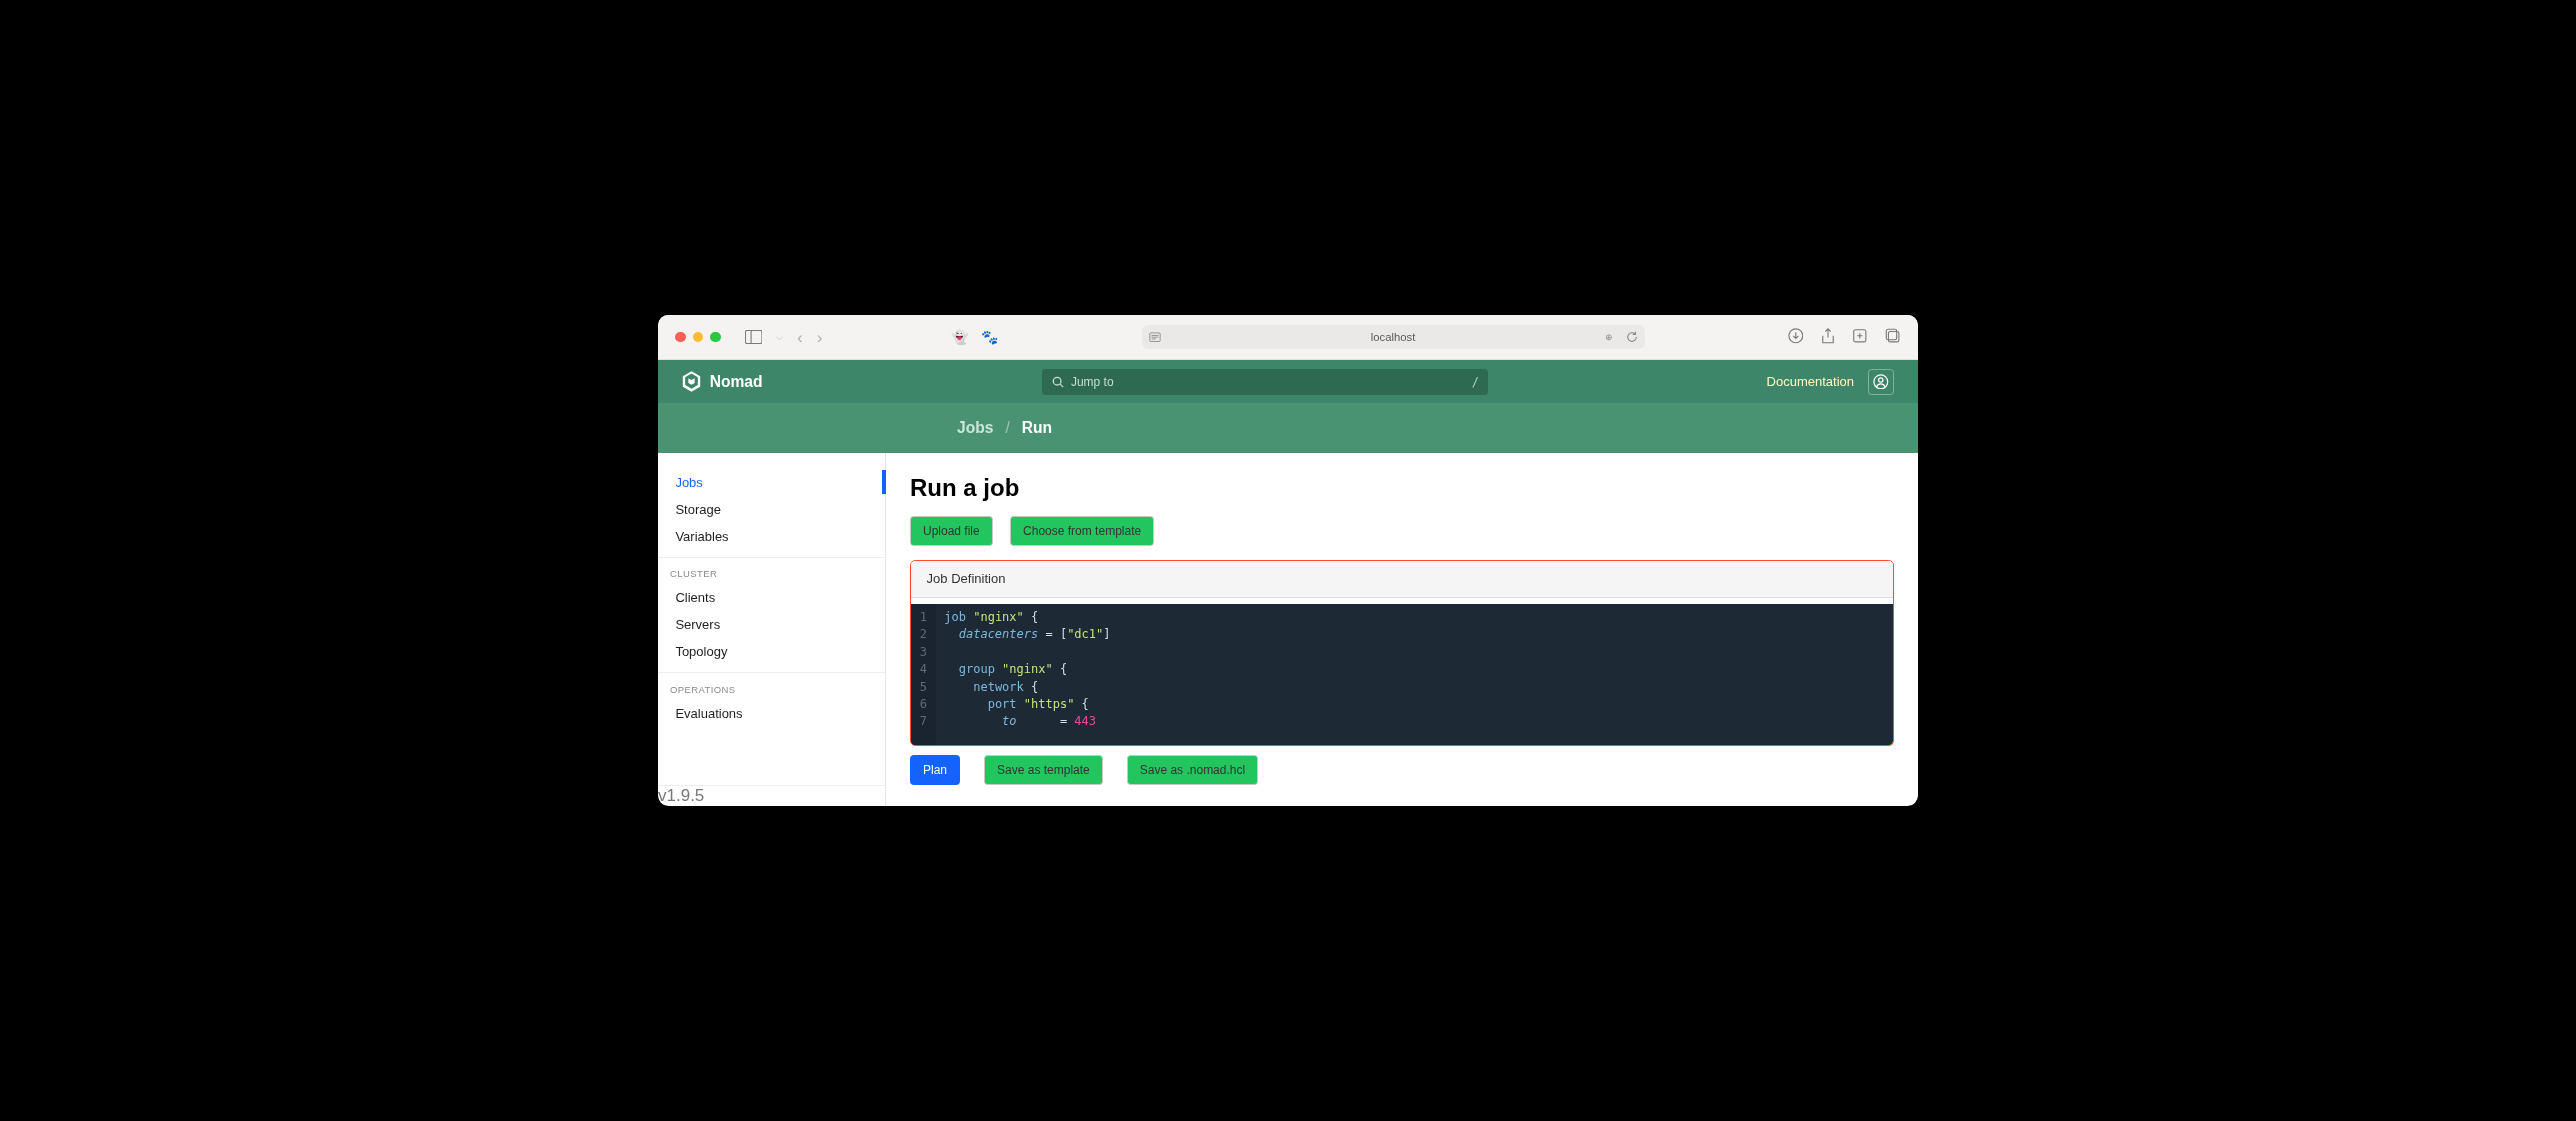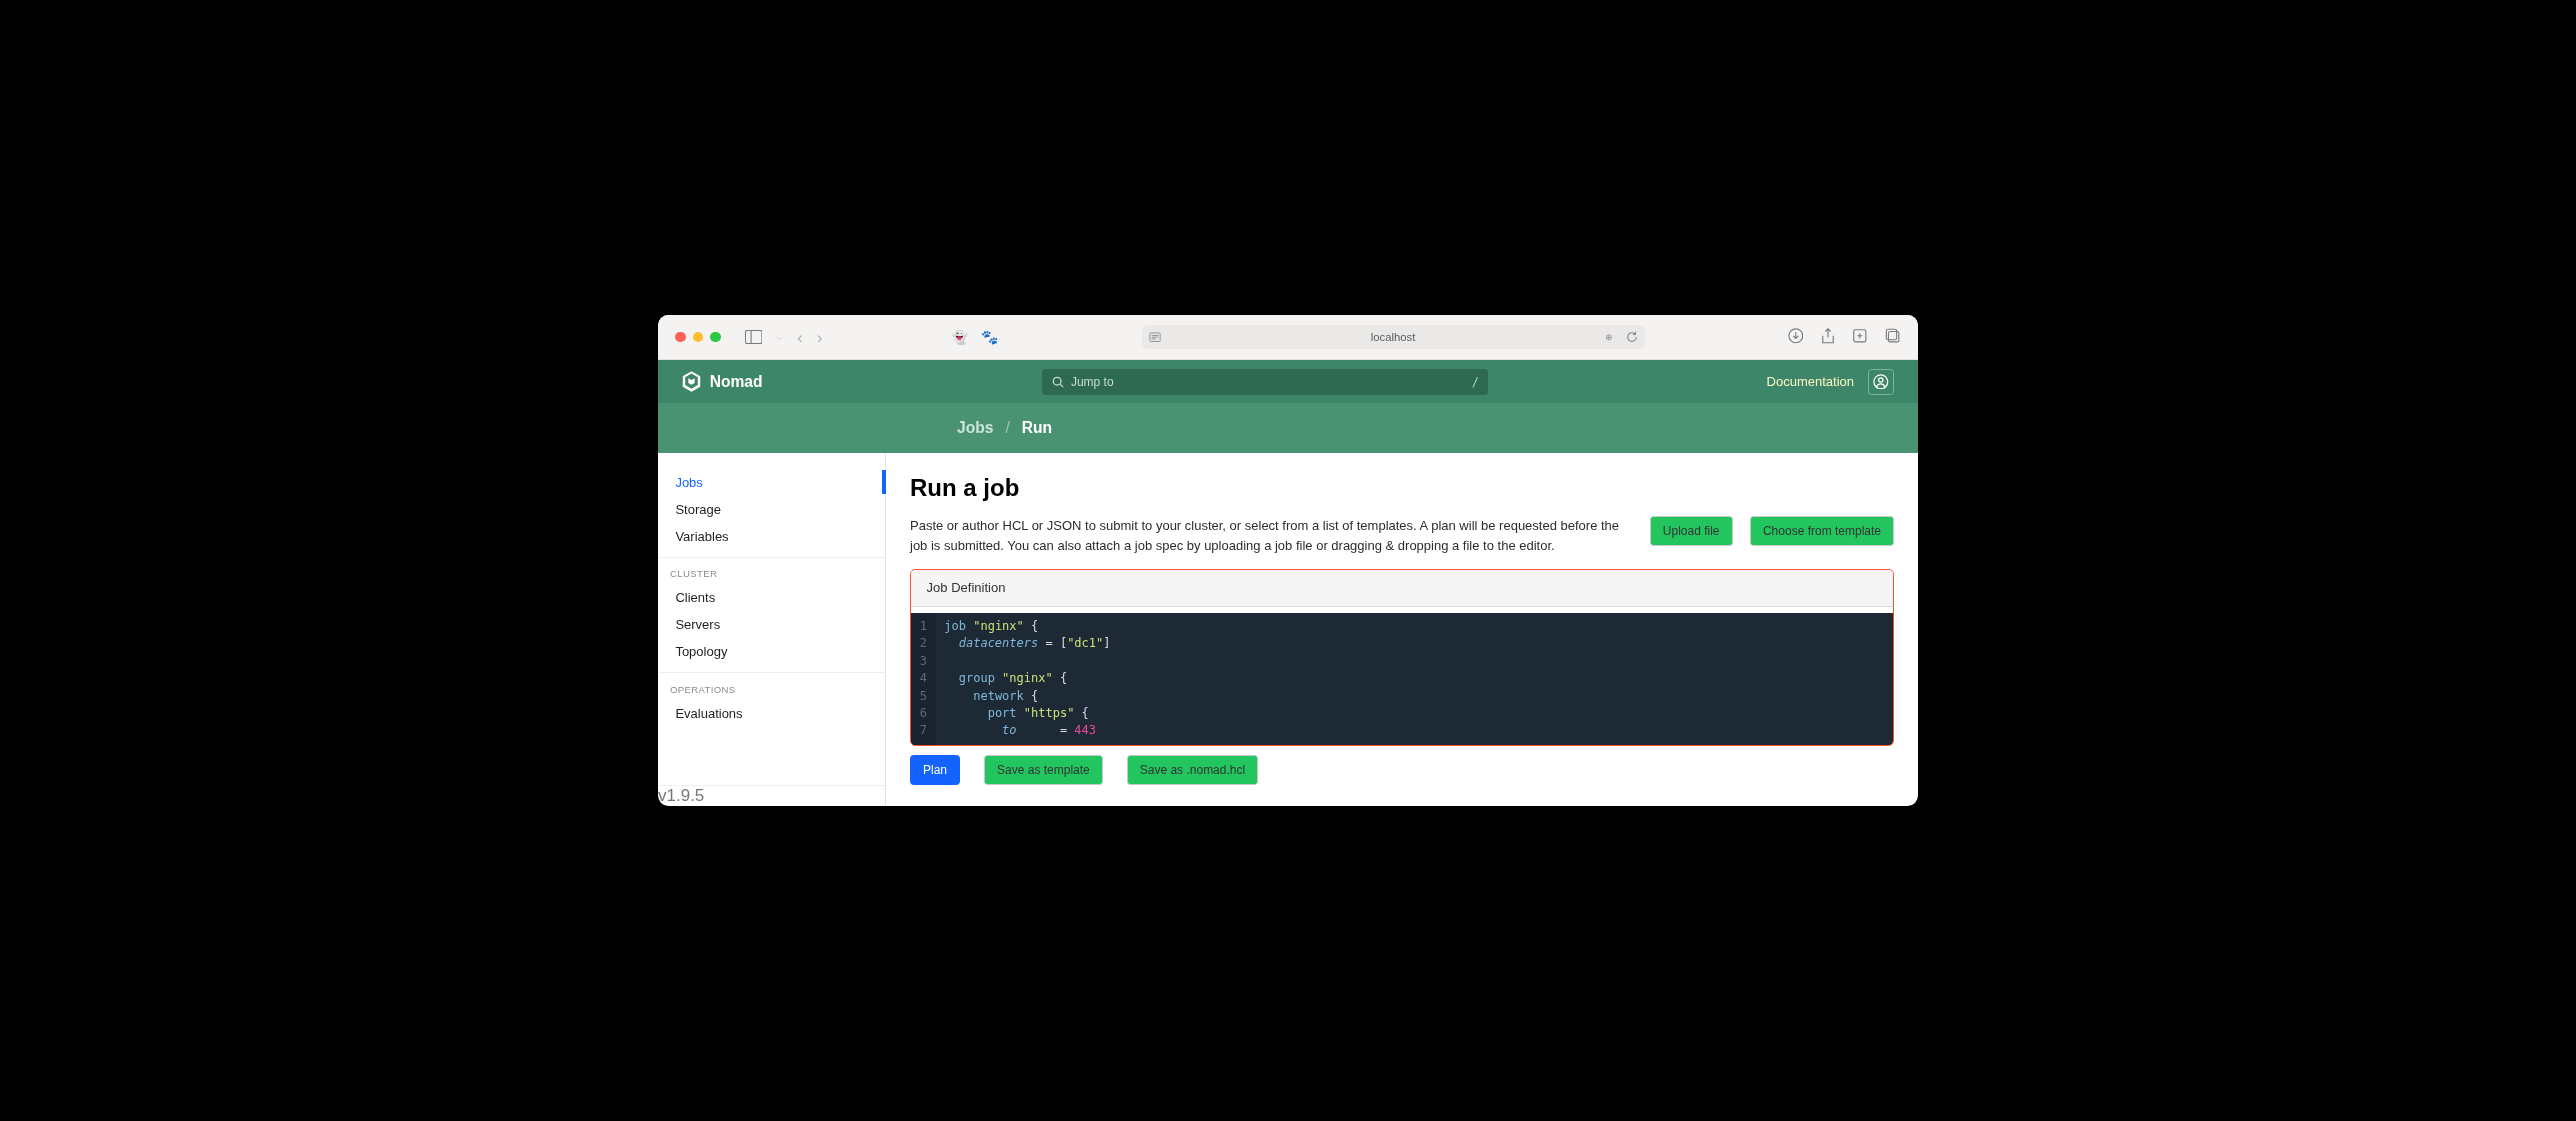--- a/index.html
+++ b/index.html
@@ -170,21 +170,20 @@
           <div class="nav-item">Topology</div>
           <div class="nav-section">OPERATIONS</div>
           <div class="nav-item">Evaluations</div>
         </div>
       <div class="version">v1.9.5</div>
     </div>
 
     <div class="main">
       <h1 class="page-title">Run a job</h1>
       <div class="desc-row">
-        <p class="desc">Paste or author HCL or JSON to submit to your cluster, or select from a list of templates. A plan will be requested before the job is submitted. You can also attach a job spec by uploading a job file or dragging &amp; dropping a file to the editor.</p>
         <button class="btn">Upload file</button>
         <button class="btn">Choose from template</button>
       </div>
 
       <div class="editor-box">
         <div class="editor-header">Job Definition</div>
         <div class="editor-body">
           <div class="gutter" id="gutter">1<br>2<br>3<br>4<br>5<br>6<br>7</div>
           <div class="code" id="code"><span class="tok-k">job </span><span class="tok-s">"nginx"</span><span class="tok-p"> {</span>
 <span class="tok-p">  </span><span class="tok-a">datacenters</span><span class="tok-p"> = [</span><span class="tok-s">"dc1"</span><span class="tok-p">]</span>

